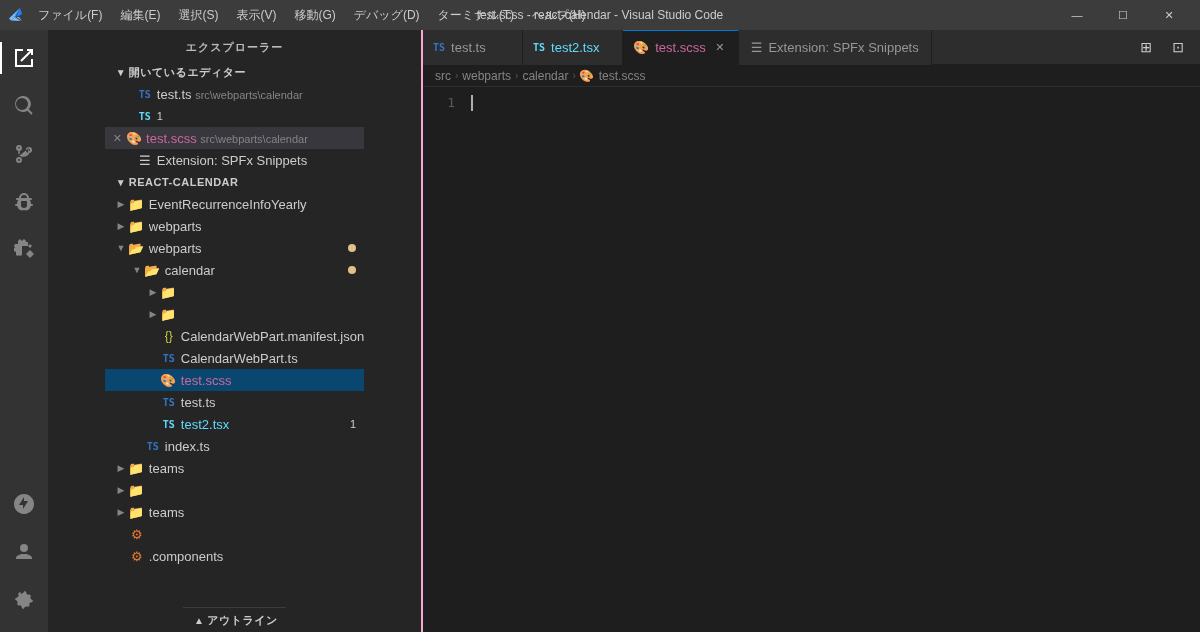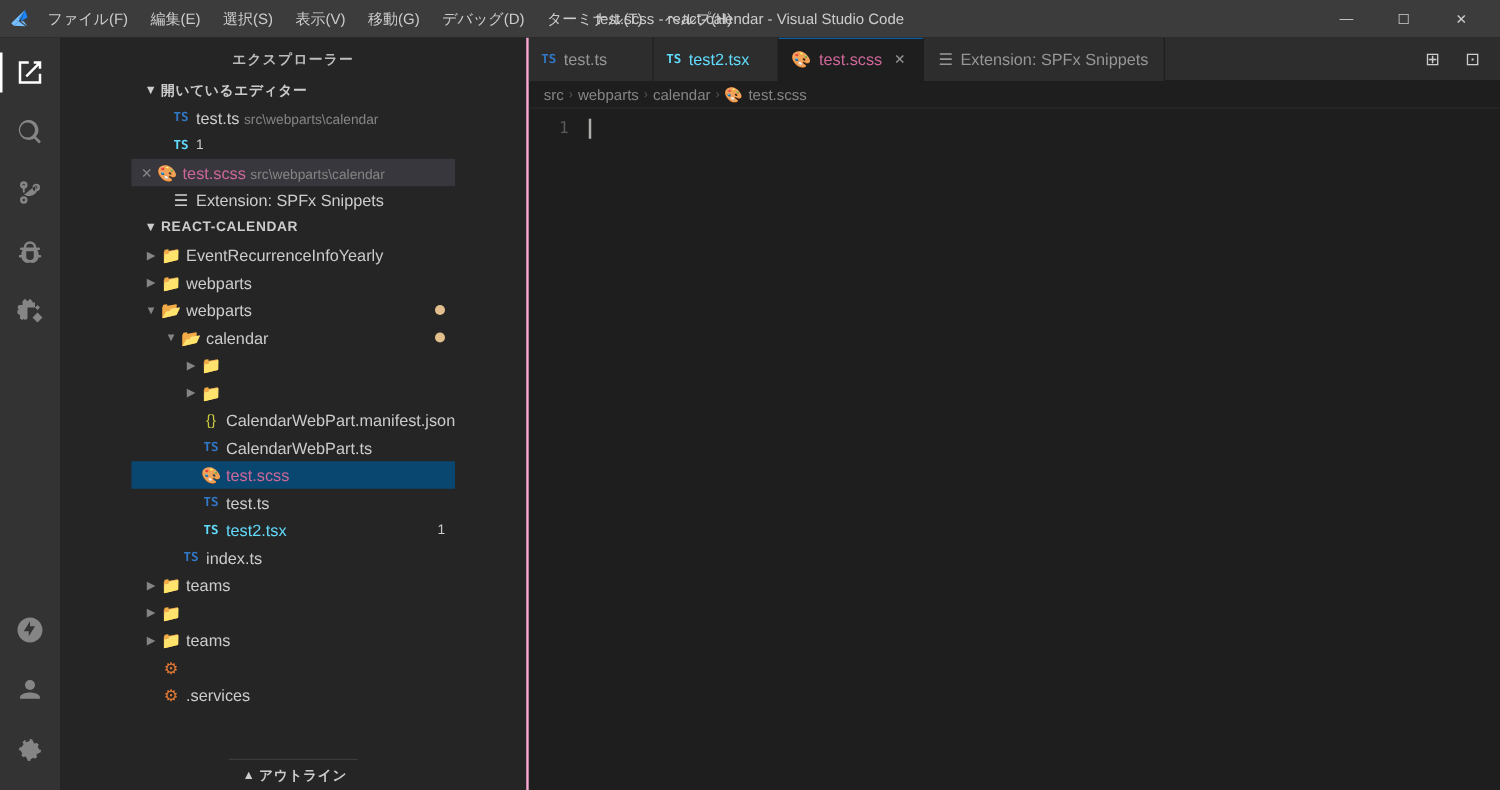--- a/index.html
+++ b/index.html
@@ -630,21 +630,21 @@
         </div>
 
         <div class="tree-item">
           <span class="tree-indent" style="width:24px"></span>
           <span class="tree-icon" style="font-size:13px;color:#e37933">⚙</span>
         </div>
 
         <div class="tree-item">
           <span class="tree-indent" style="width:24px"></span>
           <span class="tree-icon" style="font-size:13px;color:#e37933">⚙</span>
-          <span class="tree-label">.services</span>
+          <span class="tree-label">.components</span>
         </div>
       </div>
     </div>
 
     <div id="outline-panel">
       <div id="outline-header">
         <span class="section-arrow">▲</span>
         <span>アウトライン</span>
       </div>
     </div>

